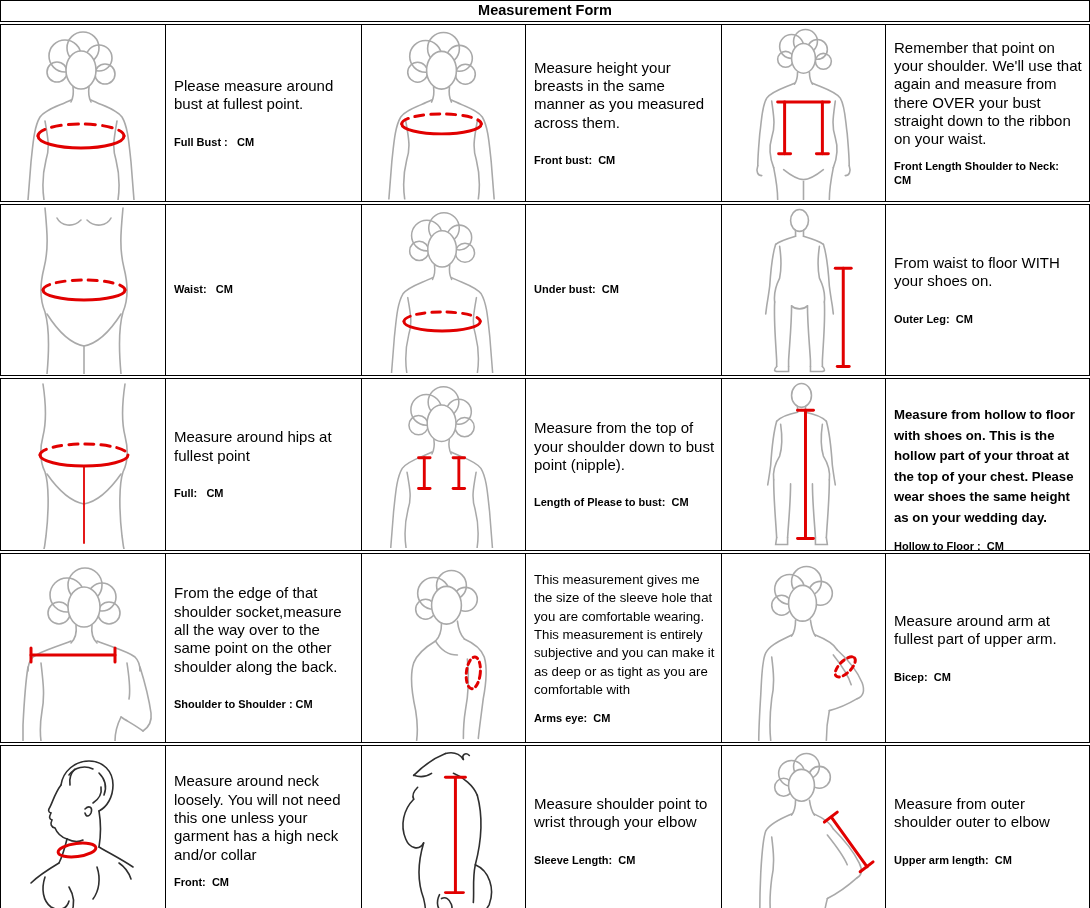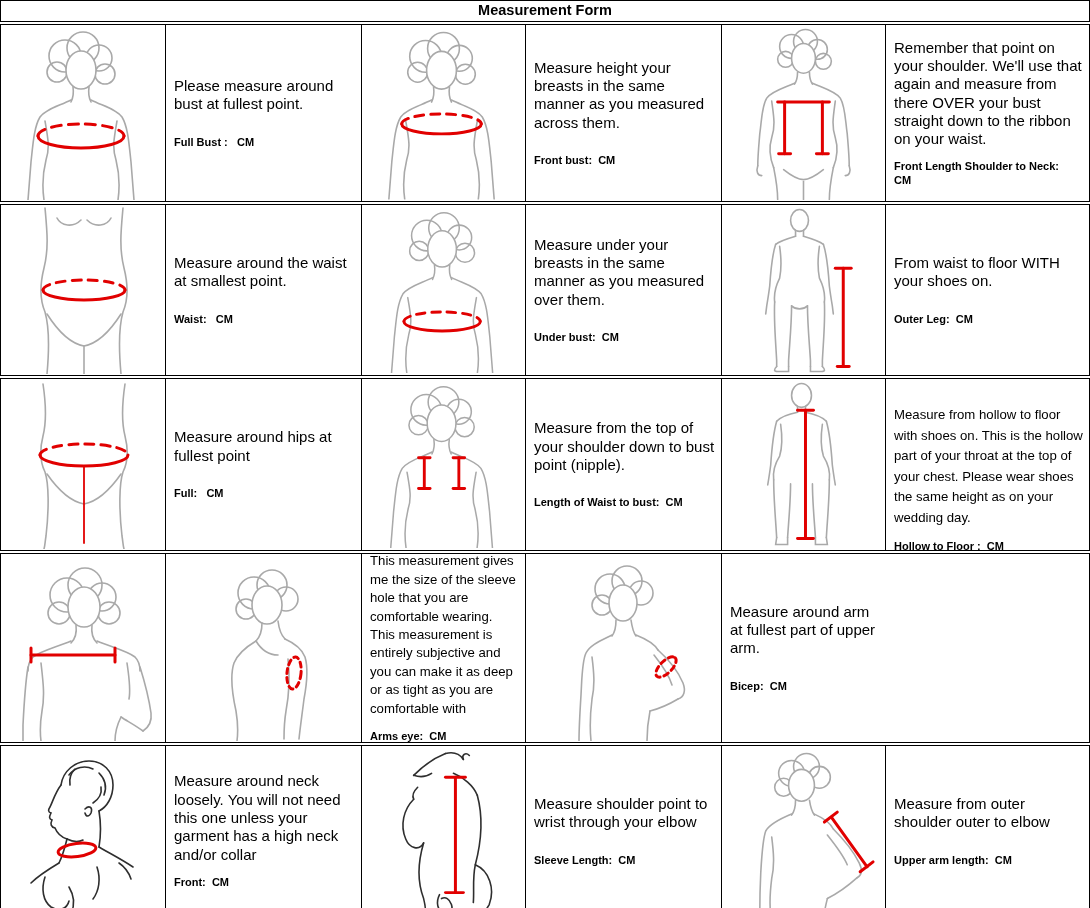--- a/index.html
+++ b/index.html
@@ -9,21 +9,21 @@
   .row{display:grid;grid-template-columns:164px 196px 164px 196px 164px 204px;border:1px solid #000;margin-top:2px;background:#fff;}
   .cell{border-left:1px solid #000;overflow:hidden;box-sizing:border-box;}
   .cell:first-child{border-left:none;}
   .fig{display:flex;align-items:center;justify-content:center;}
   .fig svg{display:block;}
   .txt{display:flex;flex-direction:column;justify-content:center;gap:22px;padding:6px 5px 6px 8px;font-size:15px;line-height:1.22;}
   .txt.tight{gap:12px;}
   .desc{white-space:pre-wrap;}
   .label{font-weight:bold;white-space:pre-wrap;font-size:11px;}
   .small .desc{font-size:13.2px;line-height:1.4;}
-  .bolddesc .desc{font-weight:normal;line-height:1.55;margin-top:30px;}
+  .bolddesc .desc{font-weight:bold;line-height:1.55;margin-top:30px;}
   .gray{stroke:#a9a9a9;fill:none;stroke-width:1.6;stroke-linecap:round;}
   .ink{stroke:#2e2e2e;fill:none;stroke-width:1.6;stroke-linecap:round;}
   .red{stroke:#e10000;fill:none;stroke-width:3;stroke-linecap:round;}
   .redthin{stroke:#e10000;fill:none;stroke-width:1.8;stroke-linecap:round;}
 </style>
 </head>
 <body>
 
 <svg width="0" height="0" style="position:absolute" aria-hidden="true">
   <defs>
@@ -119,32 +119,30 @@
           <path d="M44,2 C46,24 48,42 43,62 C39,78 38,92 44,106 C48,120 48,146 46,168"></path>
           <path d="M122,2 C120,24 118,42 123,62 C127,78 128,92 122,106 C118,120 118,146 120,168"></path>
           <path d="M46,108 C60,130 72,138 83,140 C94,138 106,130 120,108"></path>
           <path d="M83,140 L83,168"></path>
         </g>
         <path class="red" d="M42,84 A41,10 0 0 0 124,84"></path>
         <path class="red" d="M42,84 A41,10 0 0 1 124,84" stroke-dasharray="9,7"></path>
       </svg>
     </div>
     <div class="cell txt">
-      <div class="desc">Measure around the waist at smallest point.</div>
       <div class="label">Waist:   CM</div>
     </div>
     <div class="cell fig">
       <svg viewBox="0 0 164 174" width="160" height="166">
         <use href="#front-body"></use>
         <path class="red" d="M40,120 A40,10 0 0 0 120,120"></path>
         <path class="red" d="M40,120 A40,10 0 0 1 120,120" stroke-dasharray="9,7"></path>
       </svg>
     </div>
     <div class="cell txt">
-      <div class="desc">Measure under your breasts in the same manner as you measured over them.</div>
       <div class="label">Under bust:  CM</div>
     </div>
     <div class="cell fig">
       <svg viewBox="0 0 164 168" width="164" height="168">
         <g class="gray" stroke-width="1.4">
           <ellipse cx="78" cy="14" rx="9" ry="11"></ellipse>
           <path d="M74,24 V30"></path>
             <path d="M82,24 V30"></path>
           <path d="M74,30 C64,33 58,35 54,38"></path>
             <path d="M82,30 C92,33 98,35 102,38"></path>
@@ -198,21 +196,21 @@
             <path d="M98,80 V112"></path>
           <path d="M56,80 H68"></path>
             <path d="M56,112 H68"></path>
           <path d="M92,80 H104"></path>
             <path d="M92,112 H104"></path>
         </g>
       </svg>
     </div>
     <div class="cell txt">
       <div class="desc">Measure from the top of your shoulder down to bust point (nipple).</div>
-      <div class="label">Length of Waist to bust:  CM</div>
+      <div class="label">Length of Please to bust:  CM</div>
     </div>
     <div class="cell fig">
       <svg viewBox="0 0 164 169" width="164" height="169">
         <g class="gray" stroke-width="1.4">
           <ellipse cx="80" cy="15" rx="10" ry="12"></ellipse>
           <path d="M76,26 V32"></path>
             <path d="M84,26 V32"></path>
           <path d="M76,32 C66,34 59,37 55,41"></path>
             <path d="M84,32 C94,34 101,37 105,41"></path>
           <path d="M55,41 C51,55 50,70 49,85 C48,93 47,99 46,105"></path>
@@ -259,20 +257,24 @@
           <path d="M142,176 C134,170 126,166 120,162"></path>
           <path d="M126,108 C128,122 130,134 128,144"></path>
           <path d="M120,162 C116,170 114,180 114,186"></path>
         </g>
         <g class="red" stroke-width="3.4">
           <path d="M30,100 H114"></path>
           <path d="M30,93 V107"></path>
             <path d="M114,93 V107"></path>
         </g>
       </svg>
+    </div>
+    <div class="cell txt">
+      <div class="desc">From the edge of that shoulder socket,measure all the way over to the same point on the other shoulder along the back.</div>
+      <div class="label">Shoulder to Shoulder : CM</div>
     </div>
     <div class="cell fig">
       <svg viewBox="0 0 164 186" width="164" height="186">
         <g class="gray">
           <circle cx="72" cy="38" r="16"></circle>
             <circle cx="90" cy="30" r="15"></circle>
             <circle cx="104" cy="44" r="12"></circle>
           <circle cx="64" cy="54" r="10"></circle>
           <ellipse cx="85" cy="50" rx="15" ry="19" fill="#fff"></ellipse>
           <path d="M80,68 C80,76 78,82 74,86"></path>

